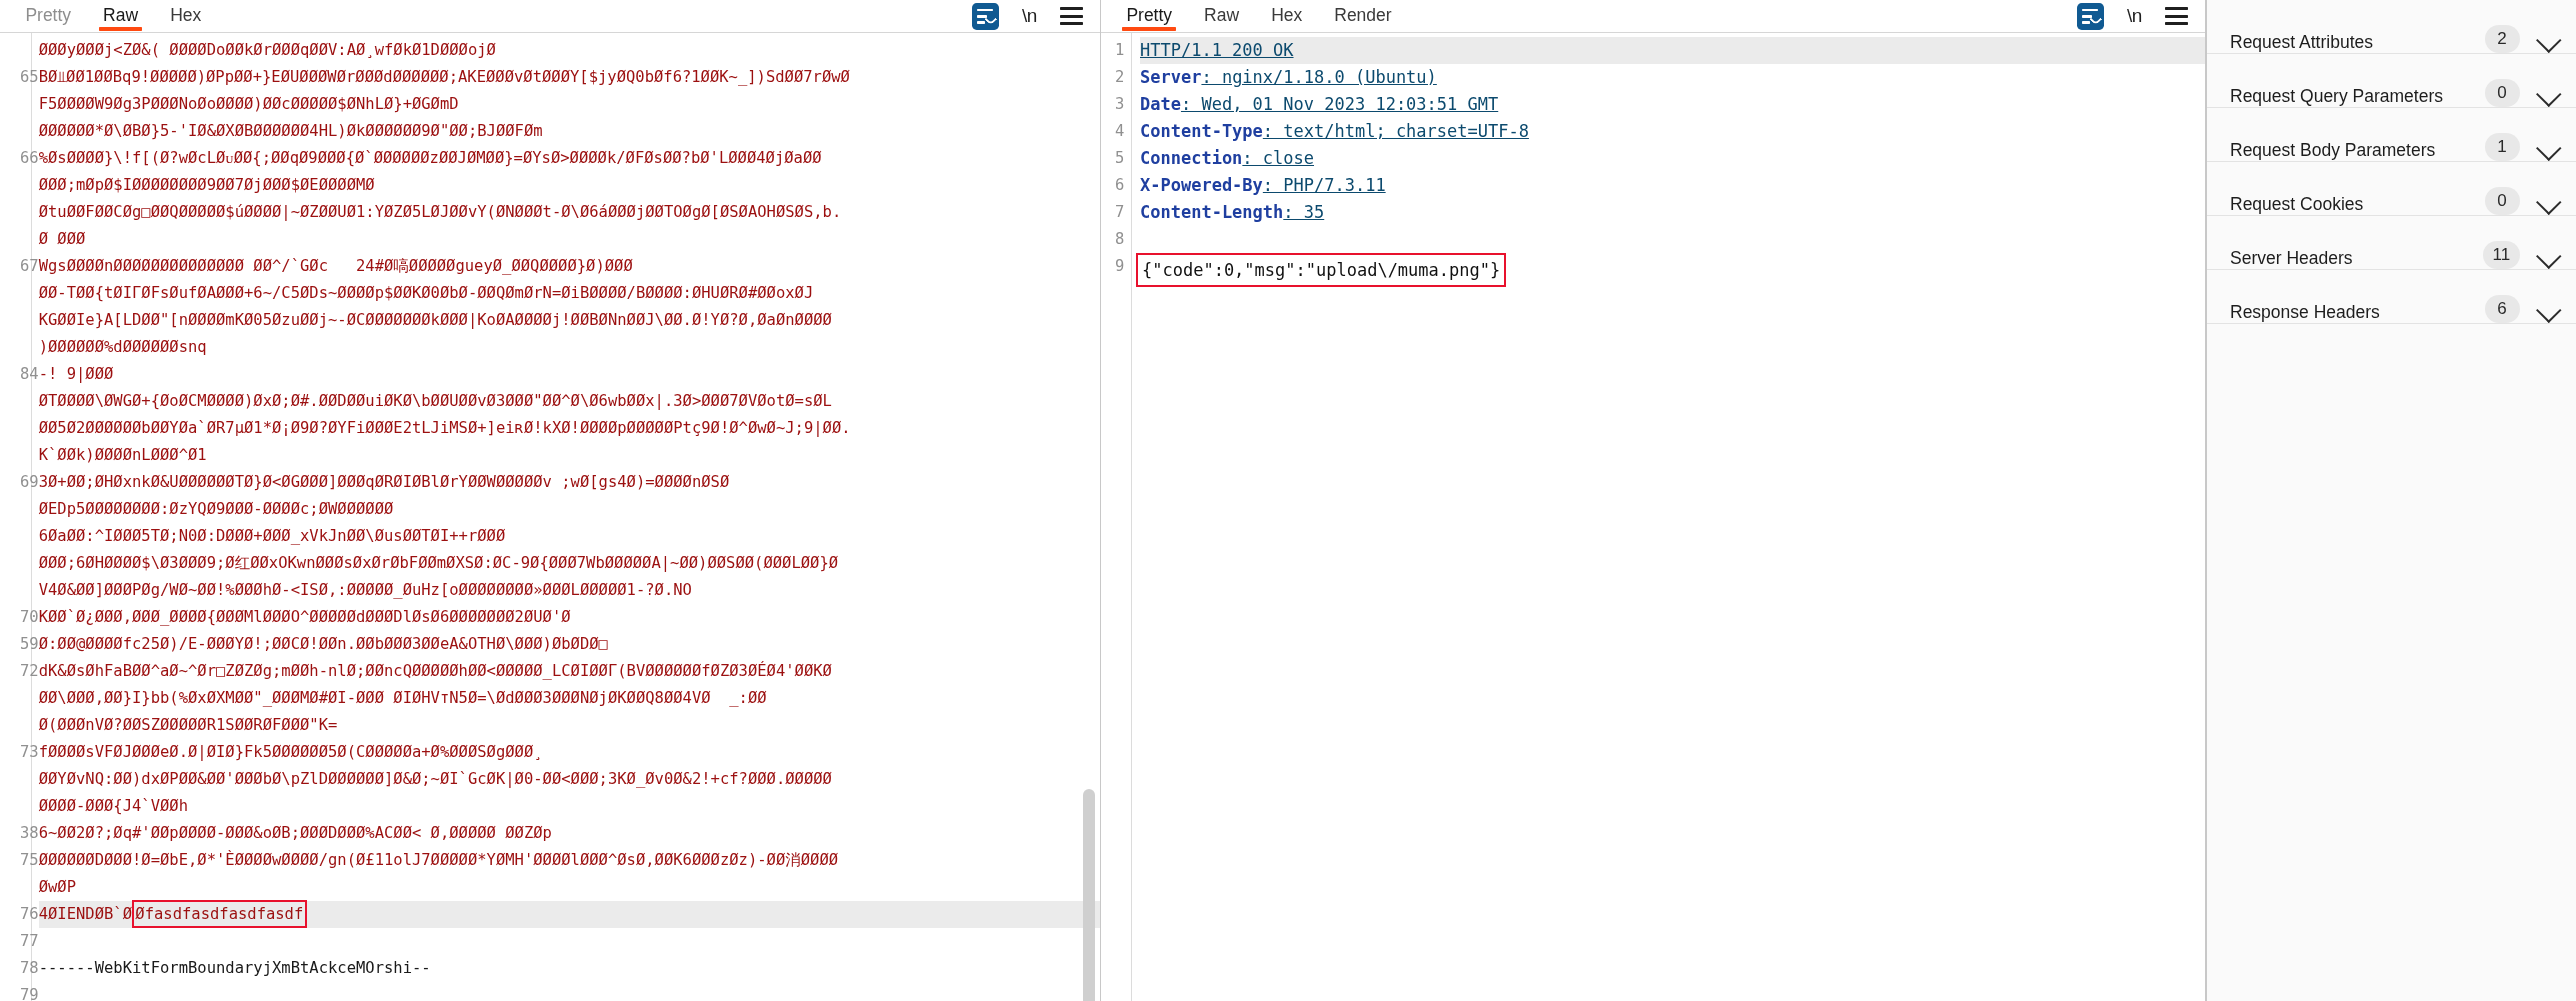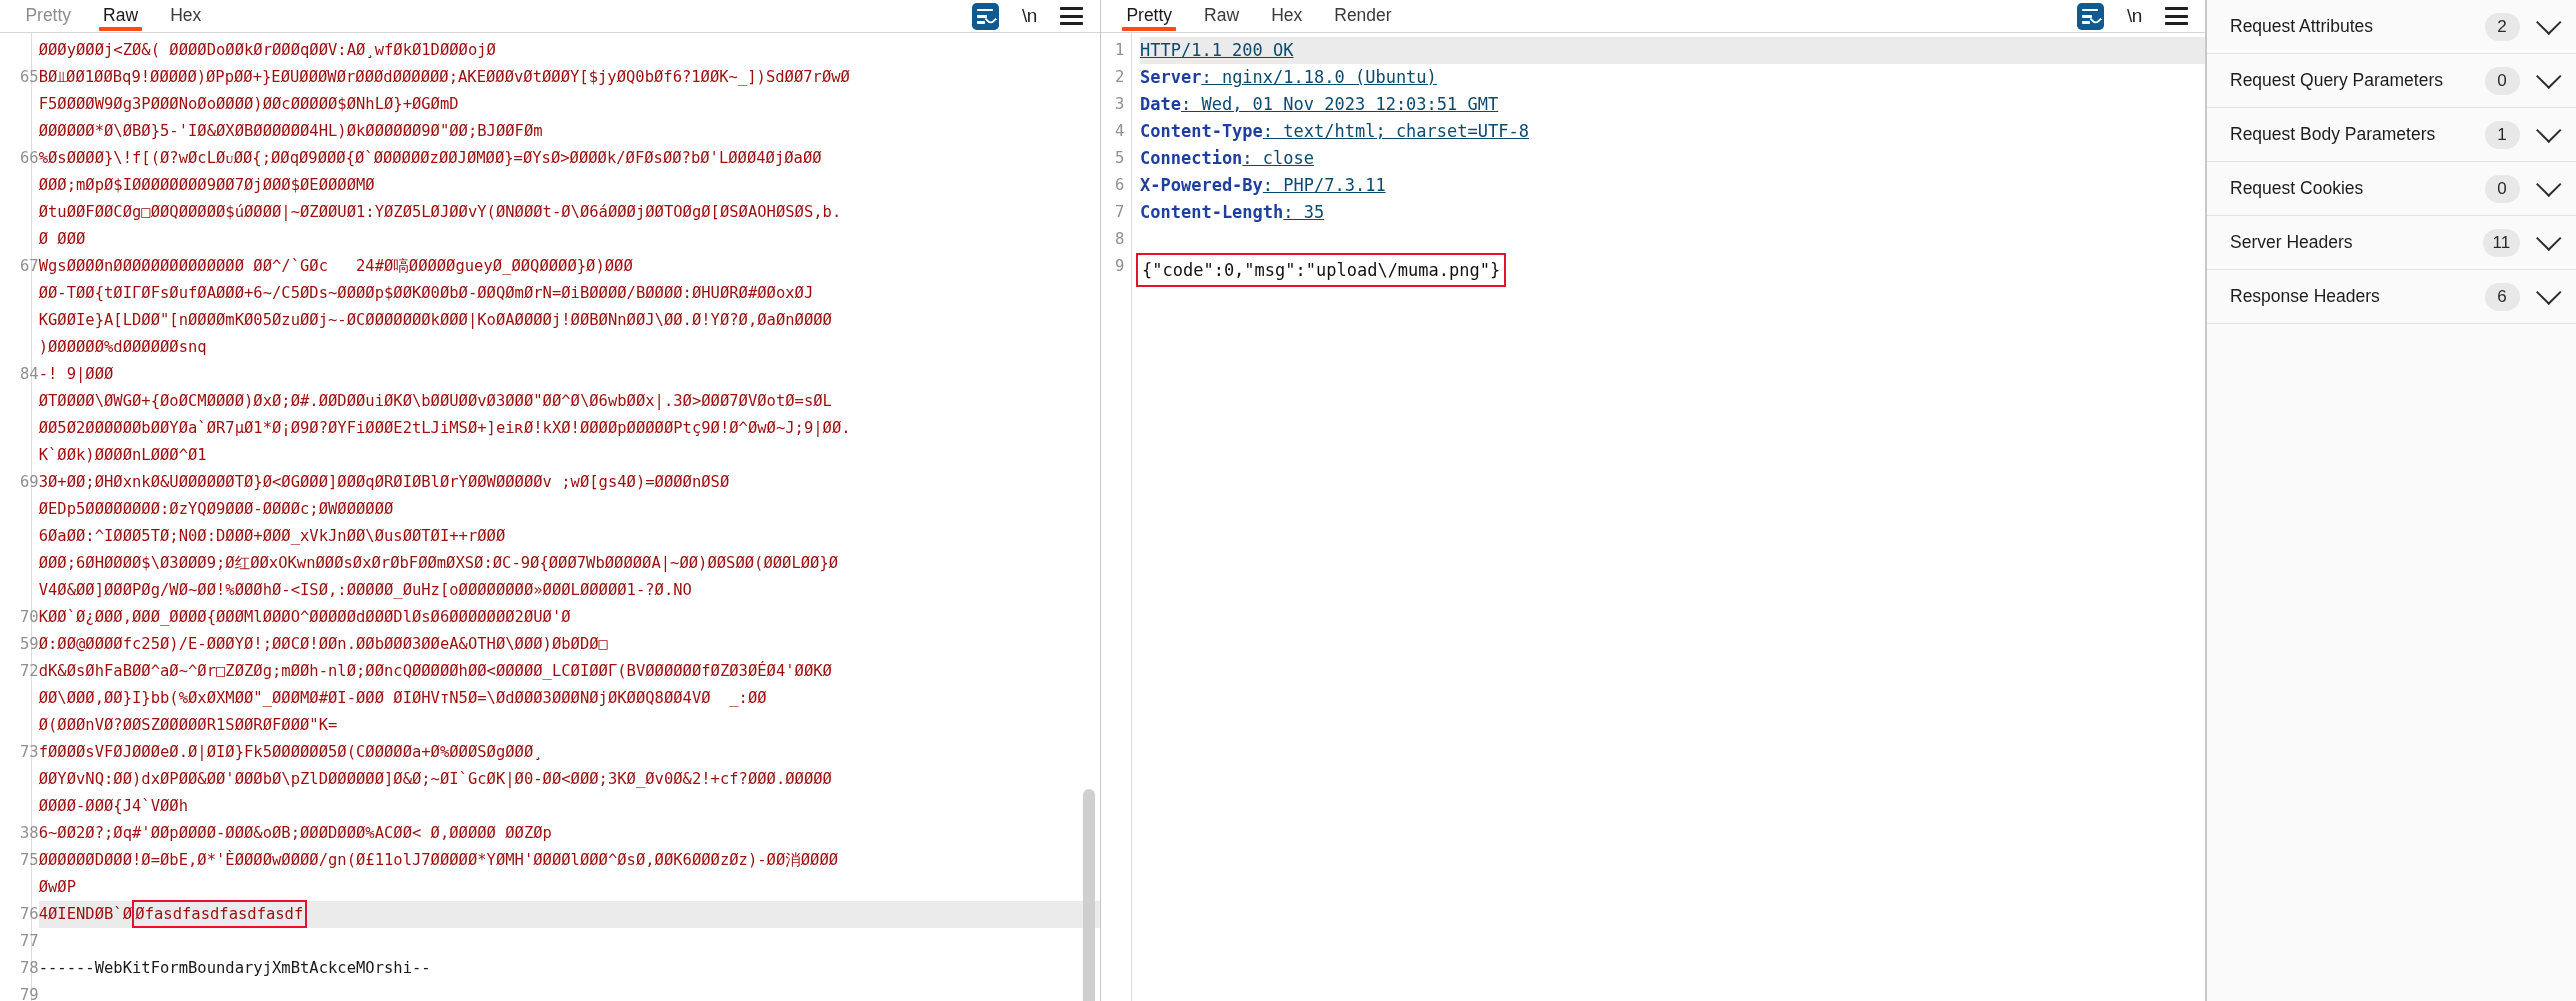--- a/index.html
+++ b/index.html
@@ -187,21 +187,21 @@
     width: 370px;
     flex: 0 0 auto;
     background: #fafafa;
     display: flex;
     flex-direction: column;
     border-left: 1.3px solid #c8c8c8;
   }
   .insp-row {
     height: 54px;
     display: flex;
-    align-items: center;
+    align-items: flex-end;
     padding: 0 19px 0 23px;
     border-bottom: 1.3px solid #e3e3e3;
     cursor: pointer;
     background: #fafafa;
   }
   .insp-label {
     font-size: 17.5px;
     color: #1d1d1d;
     flex: 1 1 auto;
     white-space: nowrap;

